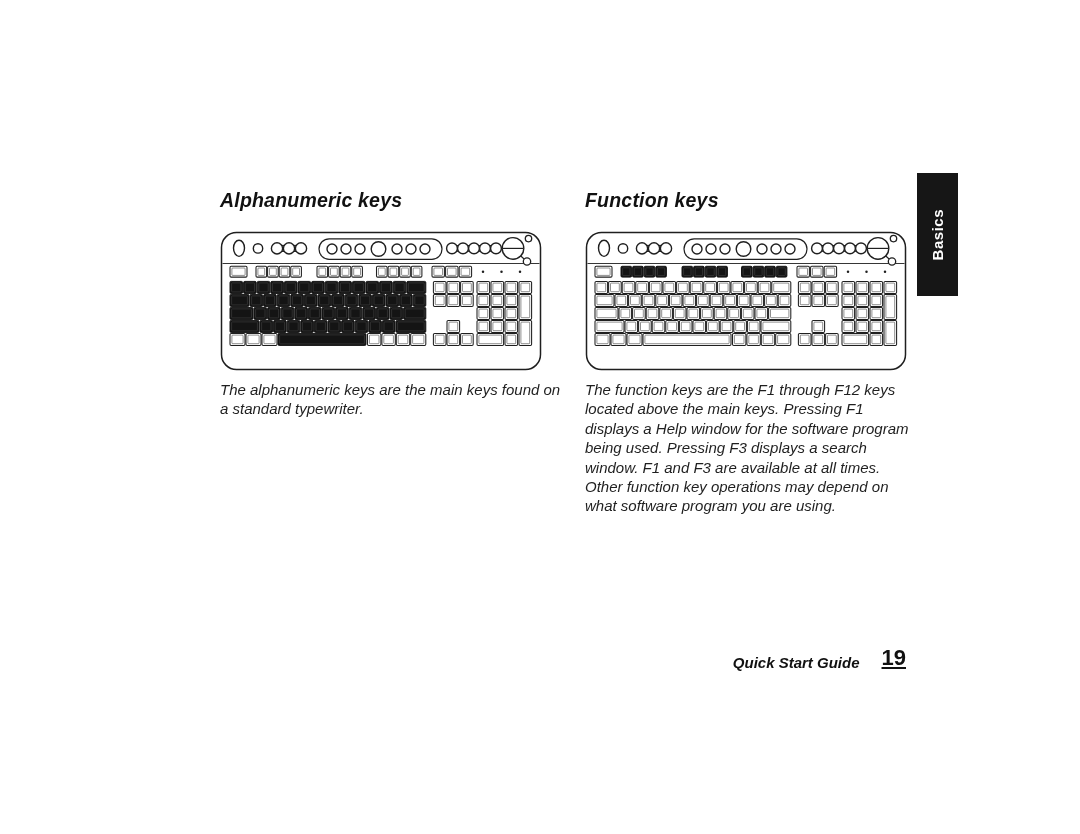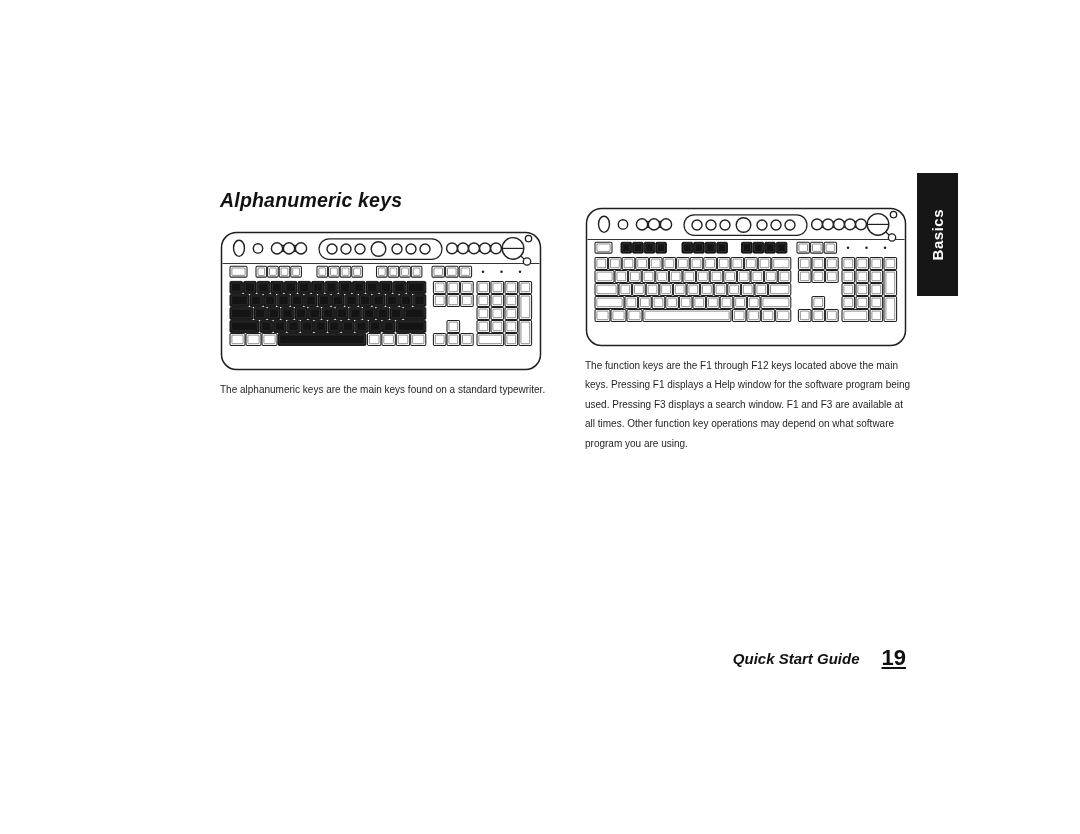--- a/index.html
+++ b/index.html
@@ -13,33 +13,33 @@
   .col-right{left:585px;width:326px;}
   h2.section-heading{
     margin:0;
     font:italic 700 19.5px/24px "Liberation Sans",sans-serif;
     letter-spacing:.2px;color:#111;
   }
   .figure{margin-top:19px;width:322px;height:140px;}
   .figure svg{display:block;}
   p.body-text{
     margin:9px 0 0 0;
-    font-size:10px;line-height:19.4px;color:#1f1f1f;
+    font-size:15px;line-height:19.4px;color:#1f1f1f;font-style:italic;
   }
   .side-tab{
     position:absolute;left:917px;top:173px;width:41px;height:123px;
     background:#161616;display:flex;align-items:center;justify-content:center;
   }
   .side-tab span{
     writing-mode:vertical-rl;transform:rotate(180deg);
     color:#ffffff;font-weight:700;font-size:15px;letter-spacing:.5px;
   }
   .footer{
     position:absolute;top:645px;right:174px;
-    display:flex;align-items:center;gap:22px;
+    display:flex;align-items:flex-end;gap:22px;
   }
   .footer .guide-title{font:italic 700 15px "Liberation Sans",sans-serif;color:#111;}
   .footer .page-number{font:700 22px "Liberation Sans",sans-serif;color:#111;text-decoration:underline;}
 </style>
 </head>
 <body>
 
 <section class="col col-left">
   <h2 class="section-heading">Alphanumeric keys</h2>
   <div class="figure">
@@ -281,20 +281,21 @@
         <rect x="257" y="102.4" width="26.6" height="12" rx="1.2" fill="#fff" stroke="#1f1f1f" stroke-width="1.05"></rect>
         <rect x="258.9" y="104.10000000000001" width="22.8" height="8.6" rx="0.8" fill="none" stroke="#1f1f1f" stroke-width="0.5"></rect>
         <rect x="285" y="102.4" width="12.6" height="12" rx="1.2" fill="#fff" stroke="#1f1f1f" stroke-width="1.05"></rect>
         <rect x="286.9" y="104.10000000000001" width="8.8" height="8.6" rx="0.8" fill="none" stroke="#1f1f1f" stroke-width="0.5"></rect>
       </svg>
     </div>
   <p class="body-text">The alphanumeric keys are the main keys found on a standard typewriter.</p>
 </section>
 
 <section class="col col-right">
+  <h2 class="section-heading">Function keys</h2>
   <div class="figure">
       <svg viewBox="0 0 322 140" width="322" height="140">
         <rect x="1.5" y="1.5" width="319" height="137" rx="15" fill="#fff" stroke="#1f1f1f" stroke-width="1.5"></rect>
         <line x1="2.5" y1="32.5" x2="319.5" y2="32.5" stroke="#1f1f1f" stroke-width="0.9"></line>
         <path d="M19 9.3 C16 9.3 13.5 12.6 13.5 17 C13.5 21.6 16 25.4 19 25.4 C22 25.4 24.5 21.6 24.5 17 C24.5 12.6 22 9.3 19 9.3 Z" fill="#fff" stroke="#1f1f1f" stroke-width="1.4"></path>
         <circle cx="38" cy="17.4" r="4.7" fill="#fff" stroke="#1f1f1f" stroke-width="1.4"></circle>
         <rect x="56" y="14.4" width="26" height="6" fill="#fff" stroke="#1f1f1f" stroke-width="1.1"></rect>
         <circle cx="57" cy="17.4" r="5.6" fill="#fff" stroke="#1f1f1f" stroke-width="1.4"></circle>
         <circle cx="69" cy="17.4" r="5.6" fill="#fff" stroke="#1f1f1f" stroke-width="1.4"></circle>
         <circle cx="81" cy="17.4" r="5.6" fill="#fff" stroke="#1f1f1f" stroke-width="1.4"></circle>

